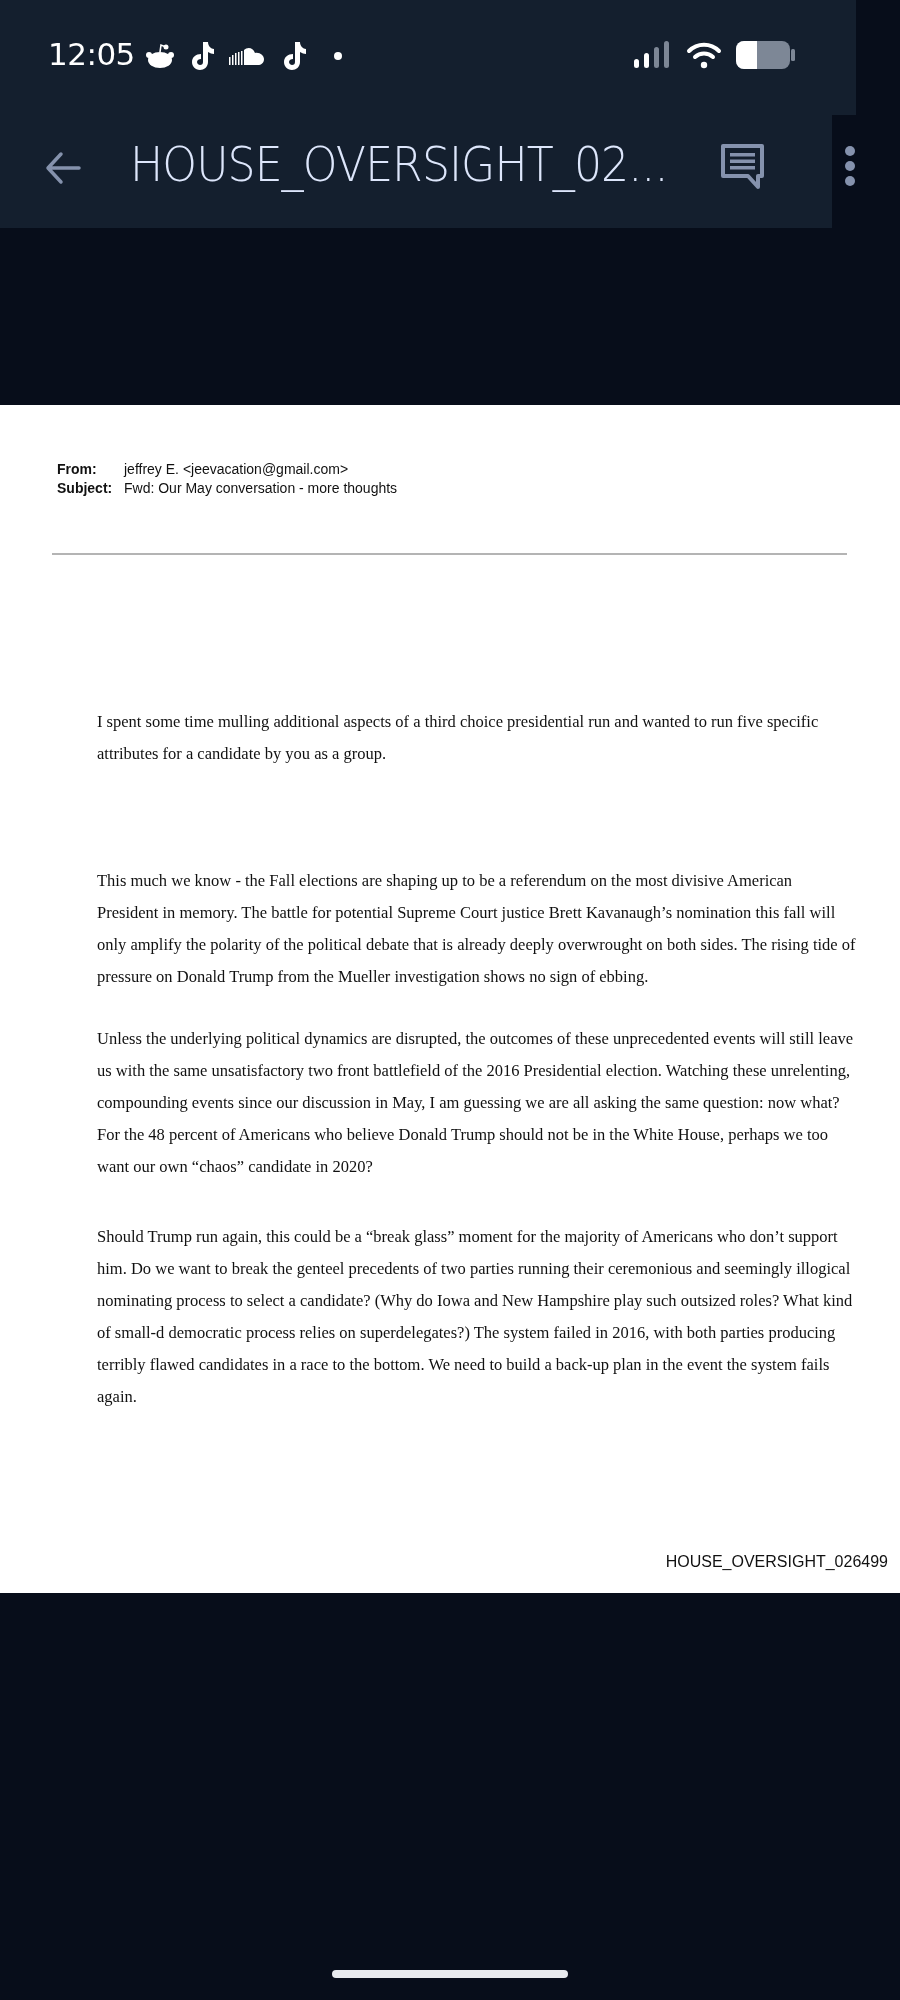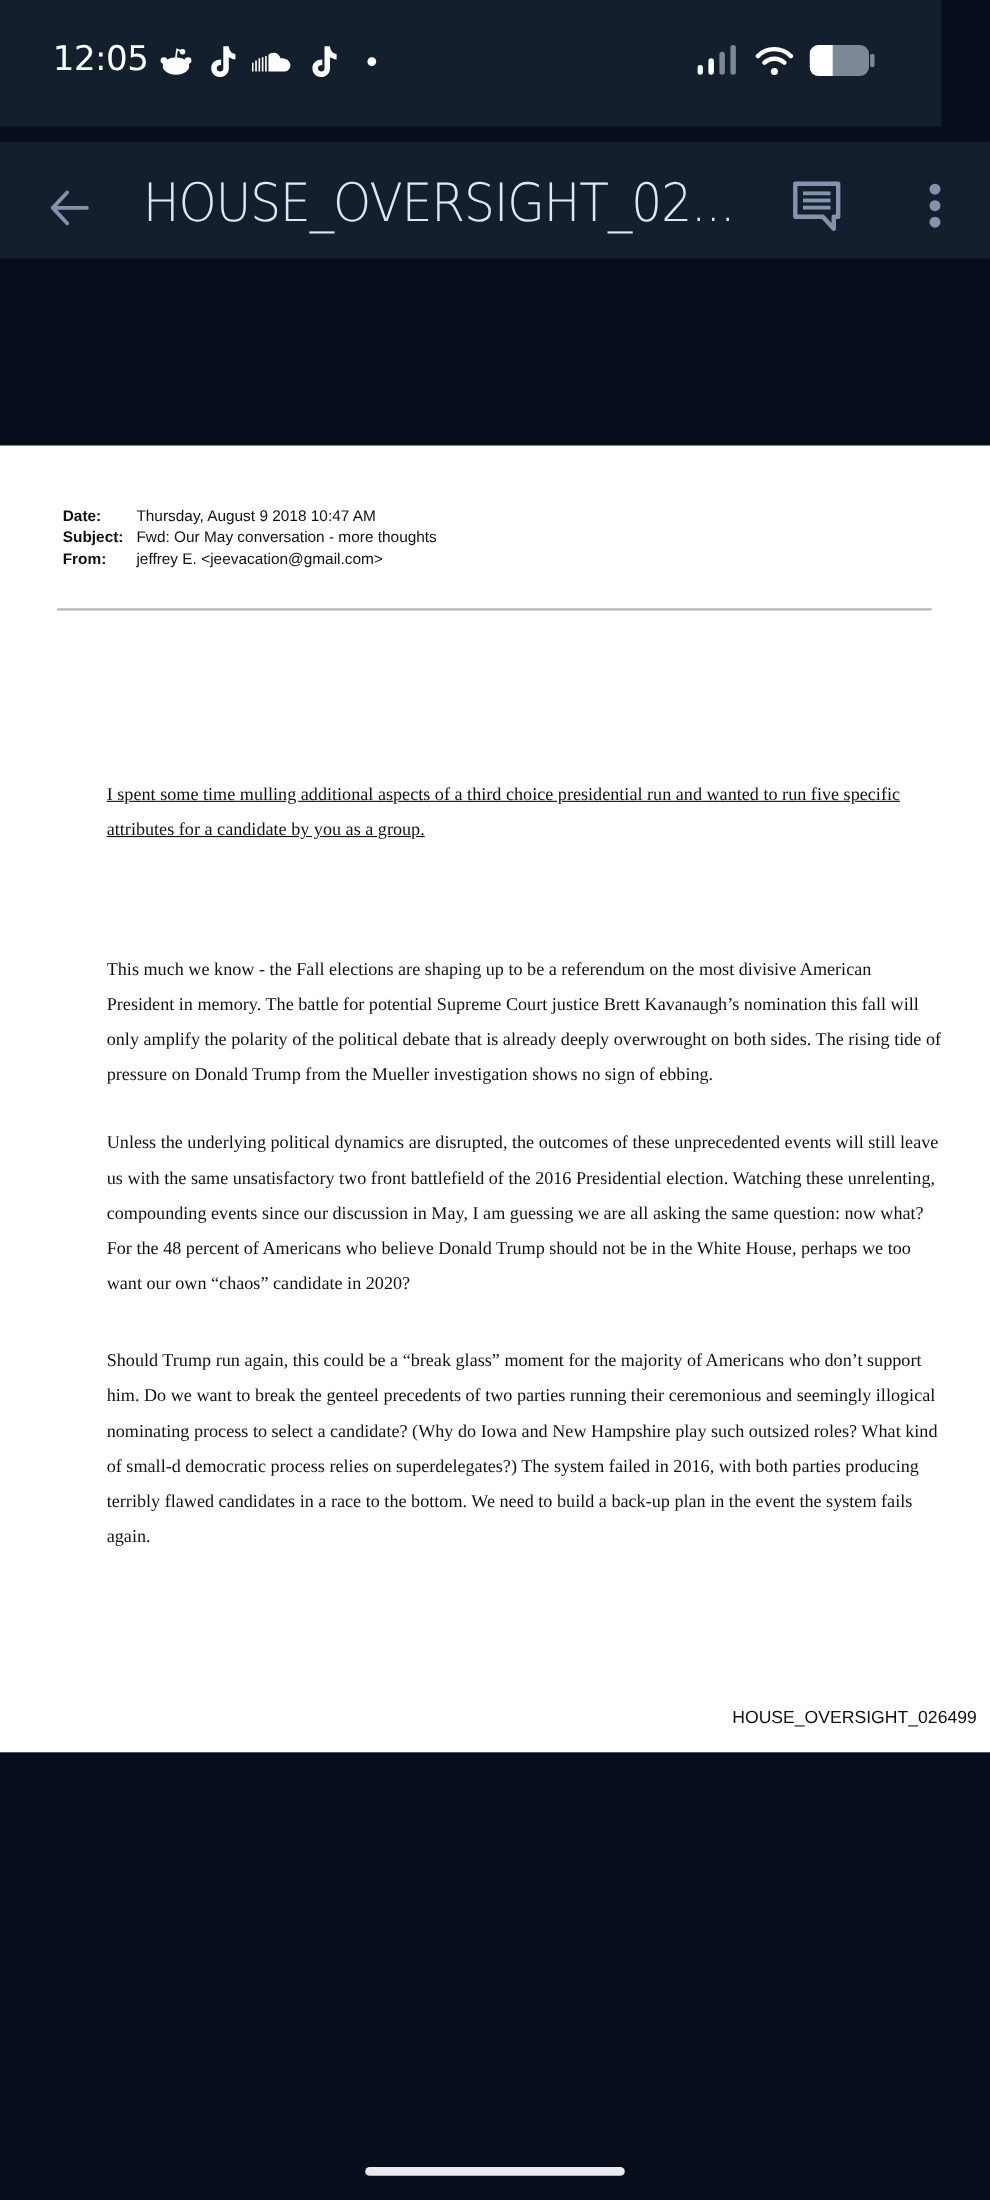--- a/index.html
+++ b/index.html
@@ -5,40 +5,40 @@
     * { box-sizing: border-box; margin: 0; padding: 0; }
     html, body { width: 900px; height: 2000px; background: #070d1a; overflow: hidden; }
     body { position: relative; font-family: "Liberation Sans", sans-serif; }
 
     .status-bar { position: absolute; left: 0; top: 0; width: 856px; height: 115px; background: #141f2e; }
     .status-time { position: absolute; left: 48px; top: 36px; font-size: 31px; color: #ffffff; font-family: "DejaVu Sans", sans-serif; letter-spacing: -0.5px; }
     .notif-icons { position: absolute; left: 145px; top: 38px; height: 36px; display: flex; align-items: center; gap: 14px; }
     .notif-icons span { display: inline-flex; align-items: center; justify-content: center; }
     .sys-icons { position: absolute; right: 60px; top: 40px; height: 34px; display: flex; align-items: center; gap: 14px; }
 
-    .app-bar { position: absolute; left: 0; top: 129px; width: 900px; height: 120px; background: #141f2e; }
+    .app-bar { position: absolute; left: 0; top: 108px; width: 832px; height: 120px; background: #141f2e; }
     .back-btn { position: absolute; left: 38px; top: 35px; width: 50px; height: 50px; display: flex; align-items: center; justify-content: center; }
     .app-title { position: absolute; left: 130px; top: 28px; font-size: 48px; color: #dde6fb; font-family: "DejaVu Sans", sans-serif; font-weight: 300; letter-spacing: -1px; white-space: nowrap; transform: scaleX(0.92); transform-origin: left center; }
     .comment-btn { position: absolute; left: 715px; top: 30px; width: 56px; height: 56px; display: flex; align-items: center; justify-content: center; }
     .more-btn { position: absolute; left: 830px; top: 30px; width: 40px; height: 56px; display: flex; align-items: center; justify-content: center; }
 
     .dark-area { position: absolute; left: 0; top: 235px; width: 900px; height: 170px; background: #070d1a; }
 
     .page { position: absolute; left: 0; top: 405px; width: 900px; height: 1188px; background: #ffffff; }
 
     .email-header { position: absolute; left: 57px; top: 54px; width: 790px; }
     .hdr-row { display: flex; height: 19.5px; font-size: 14px; color: #111; align-items: center; }
     .hdr-label { width: 67px; font-weight: bold; }
     .hdr-value { white-space: nowrap; }
     .redact { display: inline-block; width: 140px; height: 13px; background: #000; vertical-align: middle; margin: 0 1px; }
     .hdr-rule { position: absolute; left: 52px; top: 148px; width: 795px; height: 2px; background: #b4b4b4; }
 
     .body-text { position: absolute; left: 97px; width: 760px; font-family: "Liberation Serif", serif; font-size: 16.5px; color: #111; line-height: 32px; }
     .greet { top: 243px; left: 101px; }
-    .p1 { top: 301px; text-decoration: underline; }
+    .p1 { top: 301px; }
     .p2 { top: 460px; }
     .p3 { top: 618px; }
     .p4 { top: 816px; }
 
     .bates { position: absolute; right: 12px; top: 1148px; font-size: 16px; color: #111; font-family: "Liberation Sans", sans-serif; }
 
     .home-indicator { position: absolute; left: 332px; top: 1970px; width: 236px; height: 8px; border-radius: 4px; background: #e8eaee; }
   </style>
 </head>
 <body>
@@ -129,30 +129,26 @@
       <circle cx="7" cy="37" r="5" fill="#8592ad"></circle>
     </svg>
   </div>
 </div>
 
 <div class="dark-area"></div>
 
 <div class="page">
   <div class="email-header">
     <div class="hdr-row">
-      <span class="hdr-label">Date:</span>
-      <span class="hdr-value">Thursday, August 9 2018 10:47 AM</span>
+      <span class="hdr-label">From:</span>
+      <span class="hdr-value">jeffrey E. &lt;jeevacation@gmail.com&gt;</span>
     </div>
     <div class="hdr-row">
       <span class="hdr-label">Subject:</span>
       <span class="hdr-value">Fwd: Our May conversation - more thoughts</span>
-    </div>
-    <div class="hdr-row">
-      <span class="hdr-label">From:</span>
-      <span class="hdr-value">jeffrey E. &lt;jeevacation@gmail.com&gt;</span>
     </div>
   </div>
   <div class="hdr-rule"></div>
 
   <p class="body-text p1">I spent some time mulling additional aspects of a third choice presidential run and wanted to run five specific attributes for a candidate by you as a group.</p>
   <p class="body-text p2"> This much we know - the Fall elections are shaping up to be a referendum on the most divisive American President in memory.  The battle for potential Supreme Court justice Brett Kavanaugh’s nomination this fall will only amplify the polarity of the political debate that is already deeply overwrought on both sides. The rising tide of pressure on Donald Trump from the Mueller investigation shows no sign of ebbing.</p>
   <p class="body-text p3">Unless the underlying political dynamics are disrupted, the outcomes of these unprecedented events will still leave us with the same unsatisfactory two front battlefield of the 2016 Presidential election. Watching these unrelenting, compounding events since our discussion in May, I am guessing we are all asking the same question: now what?  For the 48 percent of Americans who believe Donald Trump should not be in the White House, perhaps we too want our own “chaos” candidate in 2020?</p>
   <p class="body-text p4">Should Trump run again, this could be a “break glass” moment for the majority of Americans who don’t support him. Do we want to break the genteel precedents of two parties running their ceremonious and seemingly illogical nominating process to select a candidate? (Why do Iowa and New Hampshire play such outsized roles? What kind of small-d democratic process relies on superdelegates?) The system failed in 2016, with both parties producing terribly flawed candidates in a race to the bottom.  We need to build a back-up plan in the event the system fails again.</p>
 
   <div class="bates">HOUSE_OVERSIGHT_026499</div>

